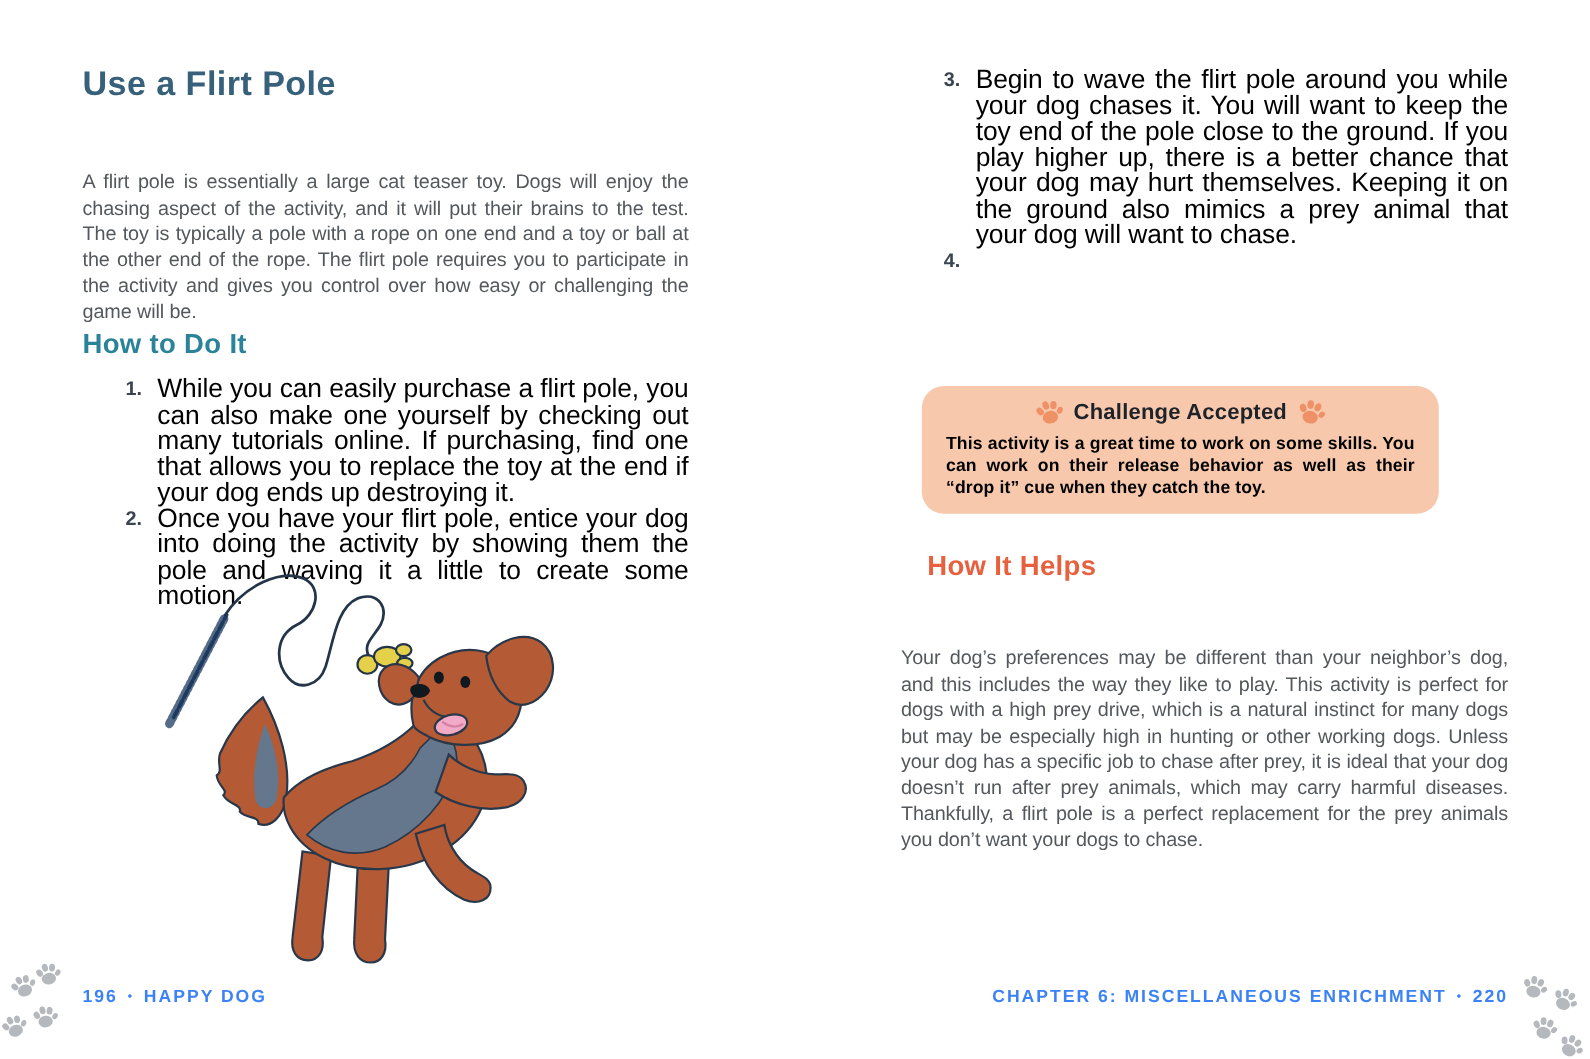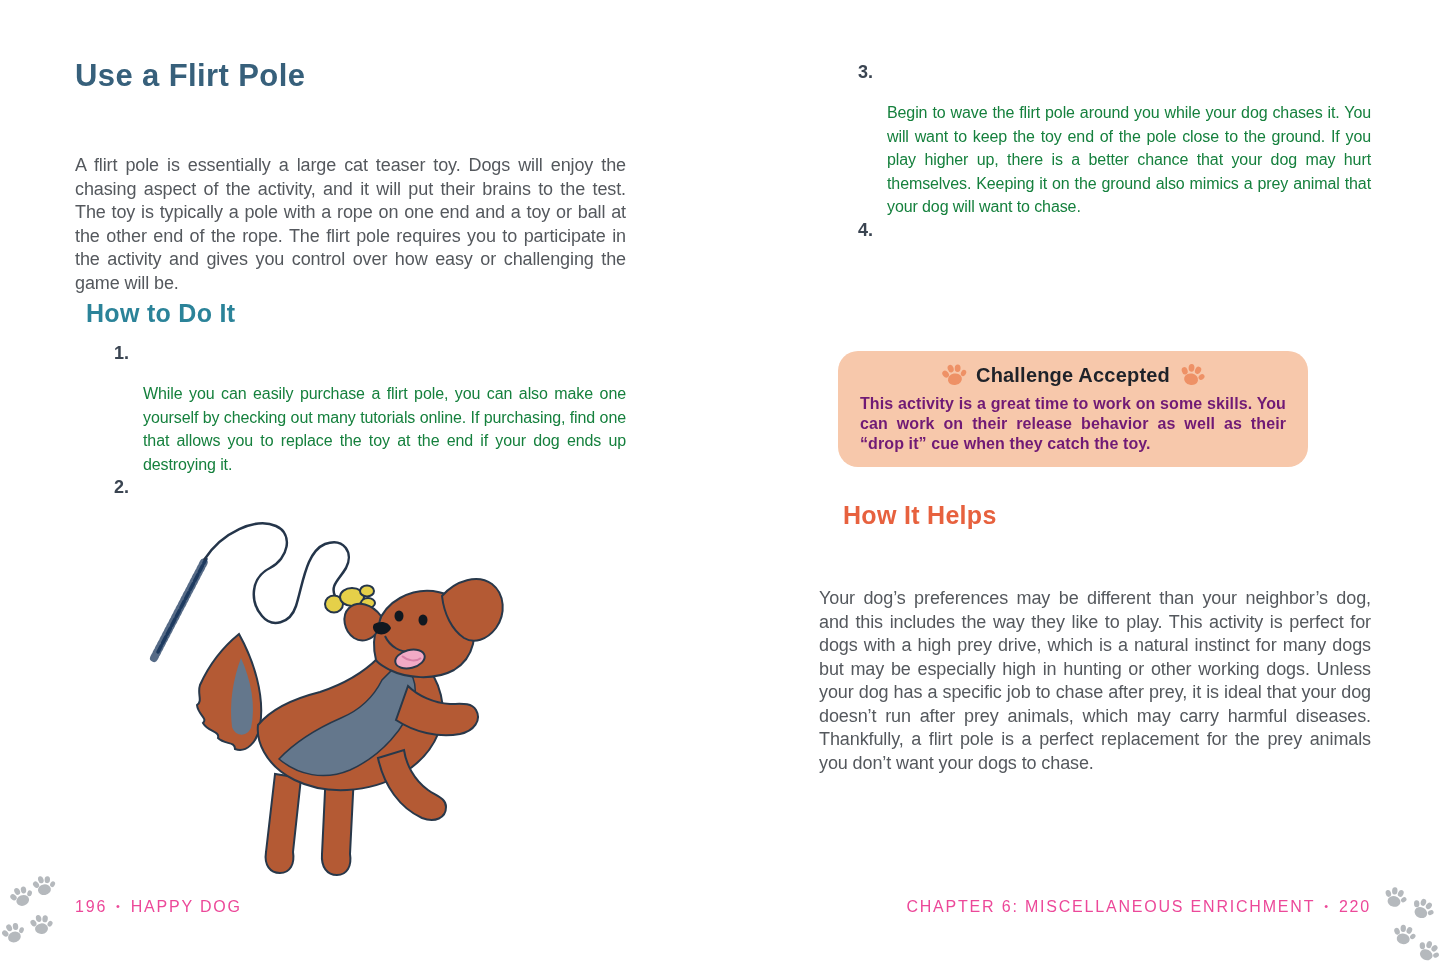--- a/index.html
+++ b/index.html
@@ -21,40 +21,40 @@
     text-align:justify; letter-spacing:-0.1px;margin-top:44px;
   }
 
   .steps { display:block; }
   .step { display:flex; }
   .step-num {
     flex:0 0 29px; margin-left:39px;
     font-size:18px; line-height:23.5px; font-weight:bold; color:#3a4451;
   }
   .step-text {
-    flex:1; font-size:16px; line-height:23.5px; color:#15803d;
-    text-align:justify; letter-spacing:-0.1px;margin-top:40px;
+    flex:1; font-size:24px; line-height:23.5px; color:#000000;
+    text-align:justify; letter-spacing:-0.1px;
   }
 
   .challenge-box {
     background:#f7c8ab; border-radius:20px;
     padding:12px 20px 14px 20px; width:470px;
   }
   .challenge-title-row {
     display:flex; align-items:center; justify-content:center; gap:9px;
     margin-bottom:7px;
   }
   .challenge-title { font-size:20px; font-weight:bold; color:#1e2229; letter-spacing:0.2px; }
   .challenge-body {
-    font-size:16px; font-weight:bold; color:#701a75;
+    font-size:16px; font-weight:bold; color:#000000;
     line-height:19.8px; text-align:justify; letter-spacing:0.1px; padding:0 2px;
   }
 
   .footer {
-    font-size:16px; font-weight:normal; color:#ec4899;
+    font-size:16px; font-weight:bold; color:#3b82f6;
     letter-spacing:1.8px; white-space:nowrap;
   }
   .footer .dot { font-size:11px; vertical-align:2px; margin:0 9px; }
 
   svg .paw-gray { fill:#b5b9bd; }
   svg .paw-orange { fill:#ee9166; }
 </style>
 </head>
 <body>
 
@@ -69,29 +69,30 @@
     </g>
   </defs>
 </svg>
 
 <div class="abs" style="left:75px; top:58px;text-align:center;">
   <div class="page-title">Use a Flirt Pole</div>
 </div>
 
 <div class="abs body-text" style="left:75px; top:110px; width:551px;">A flirt pole is essentially a large cat teaser toy. Dogs will enjoy the chasing aspect of the activity, and it will put their brains to the test. The toy is typically a pole with a rope on one end and a toy or ball at the other end of the rope. The flirt pole requires you to participate in the activity and gives you control over how easy or challenging the game will be.</div>
 
-<div class="abs section-heading teal" style="left:86px; top:299px;text-align:right;">How to Do It</div>
+<div class="abs section-heading teal" style="left:75px; top:299px;text-align:right;">How to Do It</div>
 
 <div class="abs steps" style="left:75px; top:342px; width:551px;">
   <div class="step">
     <div class="step-num">1.</div>
     <div class="step-text">While you can easily purchase a flirt pole, you can also make one yourself by checking out many tutorials online. If purchasing, find one that allows you to replace the toy at the end if your dog ends up destroying it.</div>
   </div>
   <div class="step">
     <div class="step-num">2.</div>
+    <div class="step-text">Once you have your flirt pole, entice your dog into doing the activity by showing them the pole and waving it a little to create some motion.</div>
   </div>
 </div>
 
 <svg class="abs" style="left:138px; top:512px;" width="430" height="400" viewBox="0 0 430 400">
 
   <g stroke="#1d3a5f" fill="none" stroke-linecap="round">
     <line x1="16" y1="146" x2="66" y2="50" stroke-width="8" stroke-dasharray="2.5 2.5" opacity="0.75"></line>
     <line x1="20" y1="140" x2="68" y2="47" stroke-width="3.5" stroke-dasharray="7 3"></line>
   </g>
 

